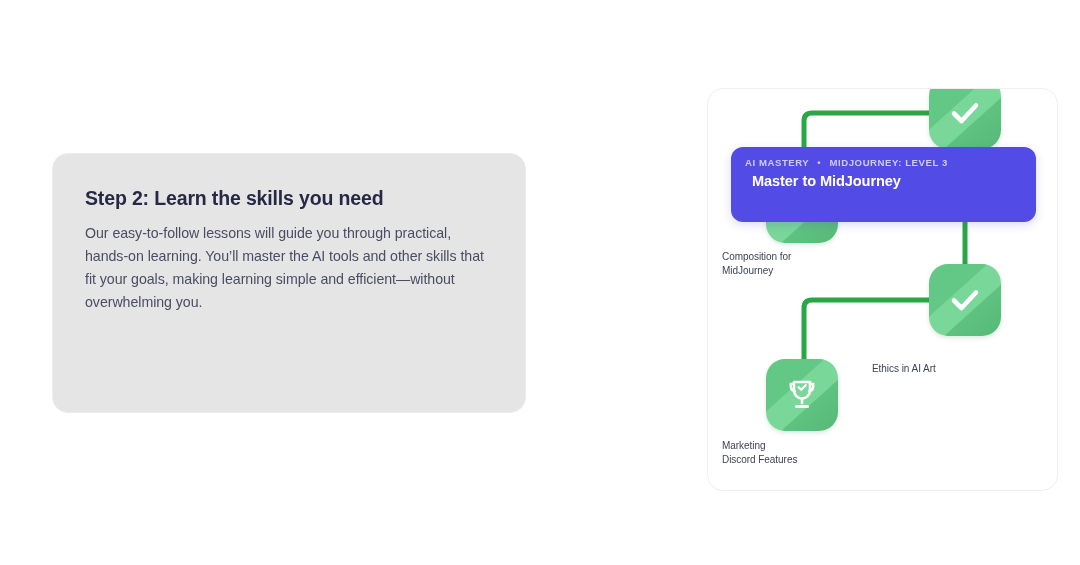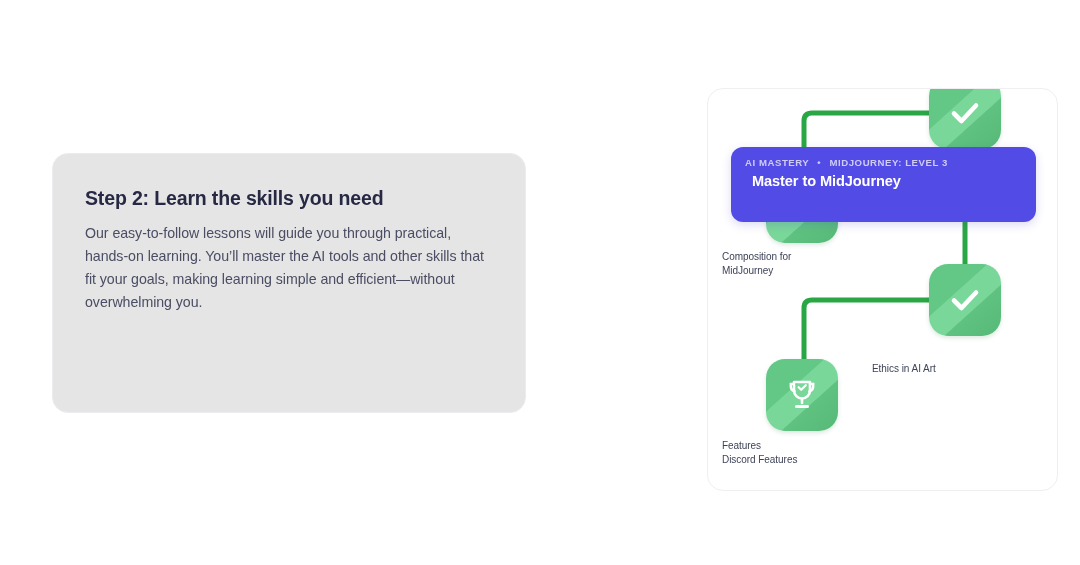--- a/index.html
+++ b/index.html
@@ -186,21 +186,21 @@
     <div class="node-label label-mid">
       <span>Composition for</span><br>
       <span>MidJourney</span>
     </div>
 
     <div class="node-label label-right">
       <span>Ethics in AI Art</span>
     </div>
 
     <div class="node-label label-bot">
-      <span>Features</span><br>
+      <span>Marketing</span><br>
       <span>Discord Features</span>
     </div>
 
     <div class="course-badge">
       <div class="badge-meta">
         <span>AI MASTERY</span>
         <span class="dot">•</span>
         <span>MIDJOURNEY: LEVEL 3</span>
       </div>
       <div class="badge-title">Master to MidJourney</div>

